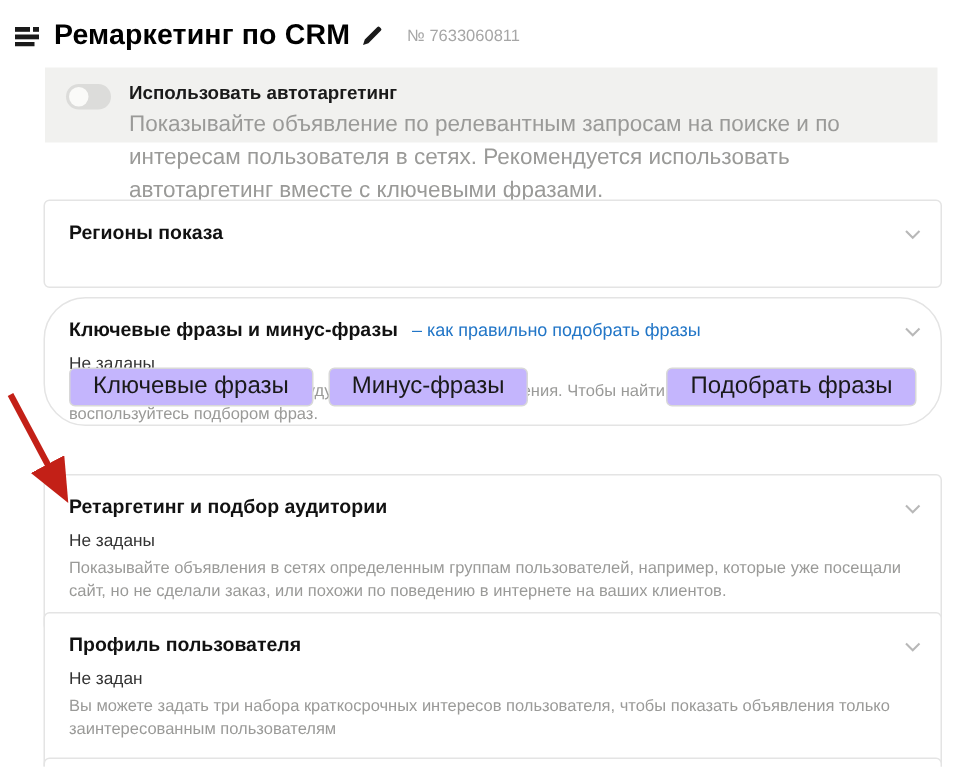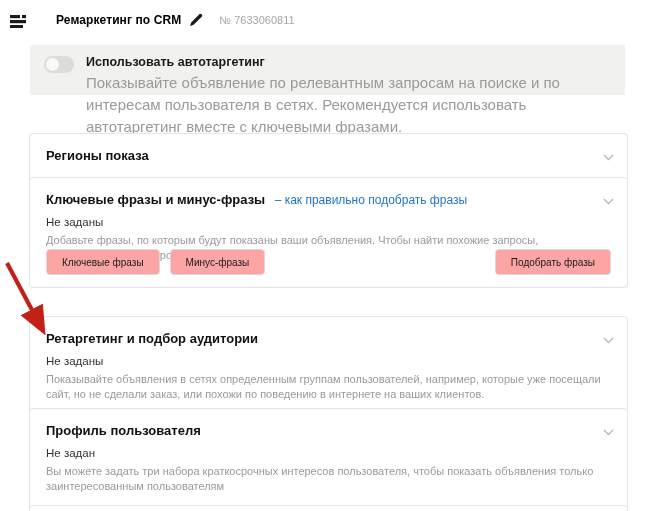--- a/index.html
+++ b/index.html
@@ -10,21 +10,21 @@
     font-family:"Liberation Sans", sans-serif;
     overflow:hidden;
     color:#000;
   }
   
   .page-header {
     position:absolute; top:13px; left:10px;
     display:flex; align-items:center; gap:8px;
   }
   .campaigns-icon { width:16px; height:13px; display:inline-block; margin-right:2px; }
-  .page-title { font-size:12px; font-weight:bold; letter-spacing:.1px;margin-left:20px; }
+  .page-title { font-size:19px; font-weight:bold; letter-spacing:.1px; }
   .pencil-icon { width:14px; height:14px; display:inline-block; cursor:pointer; }
   .campaign-number { font-size:11px; color:#a6a6a6; margin-left:8px; }
 
   
   .autotarget-box {
     position:absolute; top:45px; left:30px; width:595px; height:50px;
     background:#f1f1ef; border-radius:0;
     padding:10px 16px 10px 14px;
     display:flex; gap:12px;
   }
@@ -47,32 +47,32 @@
     padding:12px 16px;
   }
   .card-title { font-size:13px; font-weight:bold; color:#111; display:inline; }
   .card-link { font-size:12px; color:#2276c7; text-decoration:none; margin-left:5px; cursor:pointer; }
   .card-status { font-size:11.5px; color:#333; margin-top:8px; }
   .card-desc { font-size:11px; color:#9a9a98; line-height:1.4; margin-top:5px; }
   .chevron-icon {
     position:absolute; top:13px; right:13px; width:11px; height:7px; cursor:pointer;
   }
   .card-regions      { top:122px; height:59px;margin-top:11px; }
-  .card-keywords     { top:177px; height:111px; }
+  .card-keywords     { top:198px; height:86px;border-radius:28px; }
   .card-retargeting  { top:316px; height:105px; }
   .card-profile      { top:408px; height:109px; }
   .card-next         { top:505px; height:40px; }
 
   .card-value { font-size:11.5px; color:#333; margin-top:9px; }
 
   .btn-row { position:absolute; left:16px; right:16px; bottom:12px; display:flex; gap:10px; }
   .btn {
-    height:26px; padding:0 15px; background:#fca5a5;
+    height:26px; padding:0 15px; background:#c4b5fd;
     border:1px solid #d8d8d8; border-radius:4px;
-    font-family:"Liberation Sans", sans-serif; font-size:10px; color:#1a1a1a;
+    font-family:"Liberation Sans", sans-serif; font-size:16px; color:#1a1a1a;
     cursor:pointer; white-space:nowrap;
   }
   .btn-right { margin-left:auto; }
 
   
   .arrow-annotation { position:absolute; top:255px; left:0; width:60px; height:84px; pointer-events:none; }
 </style>
 </head>
 <body>
 

